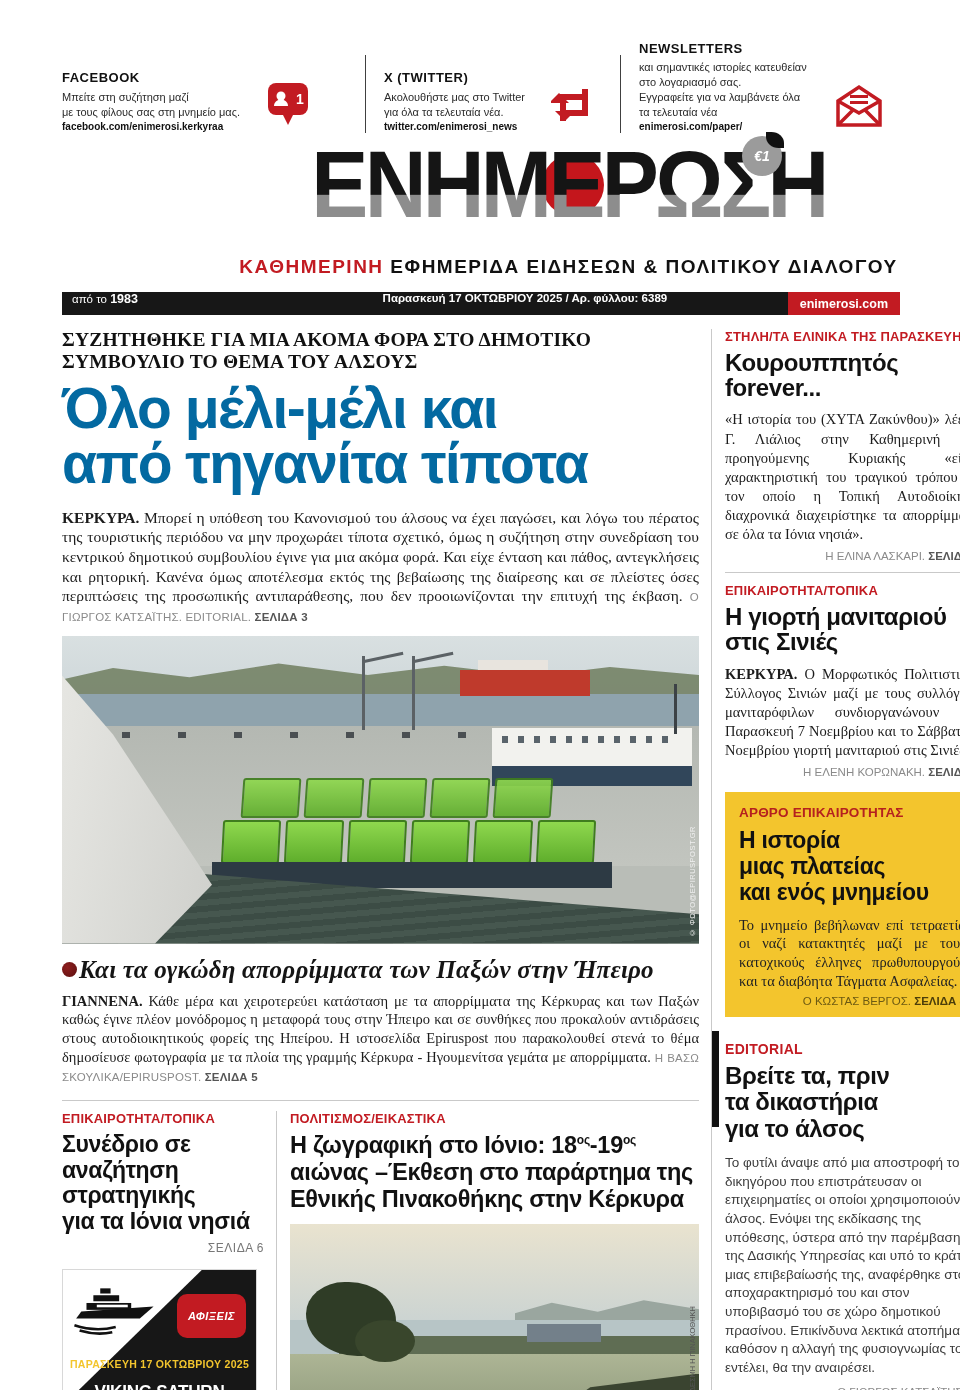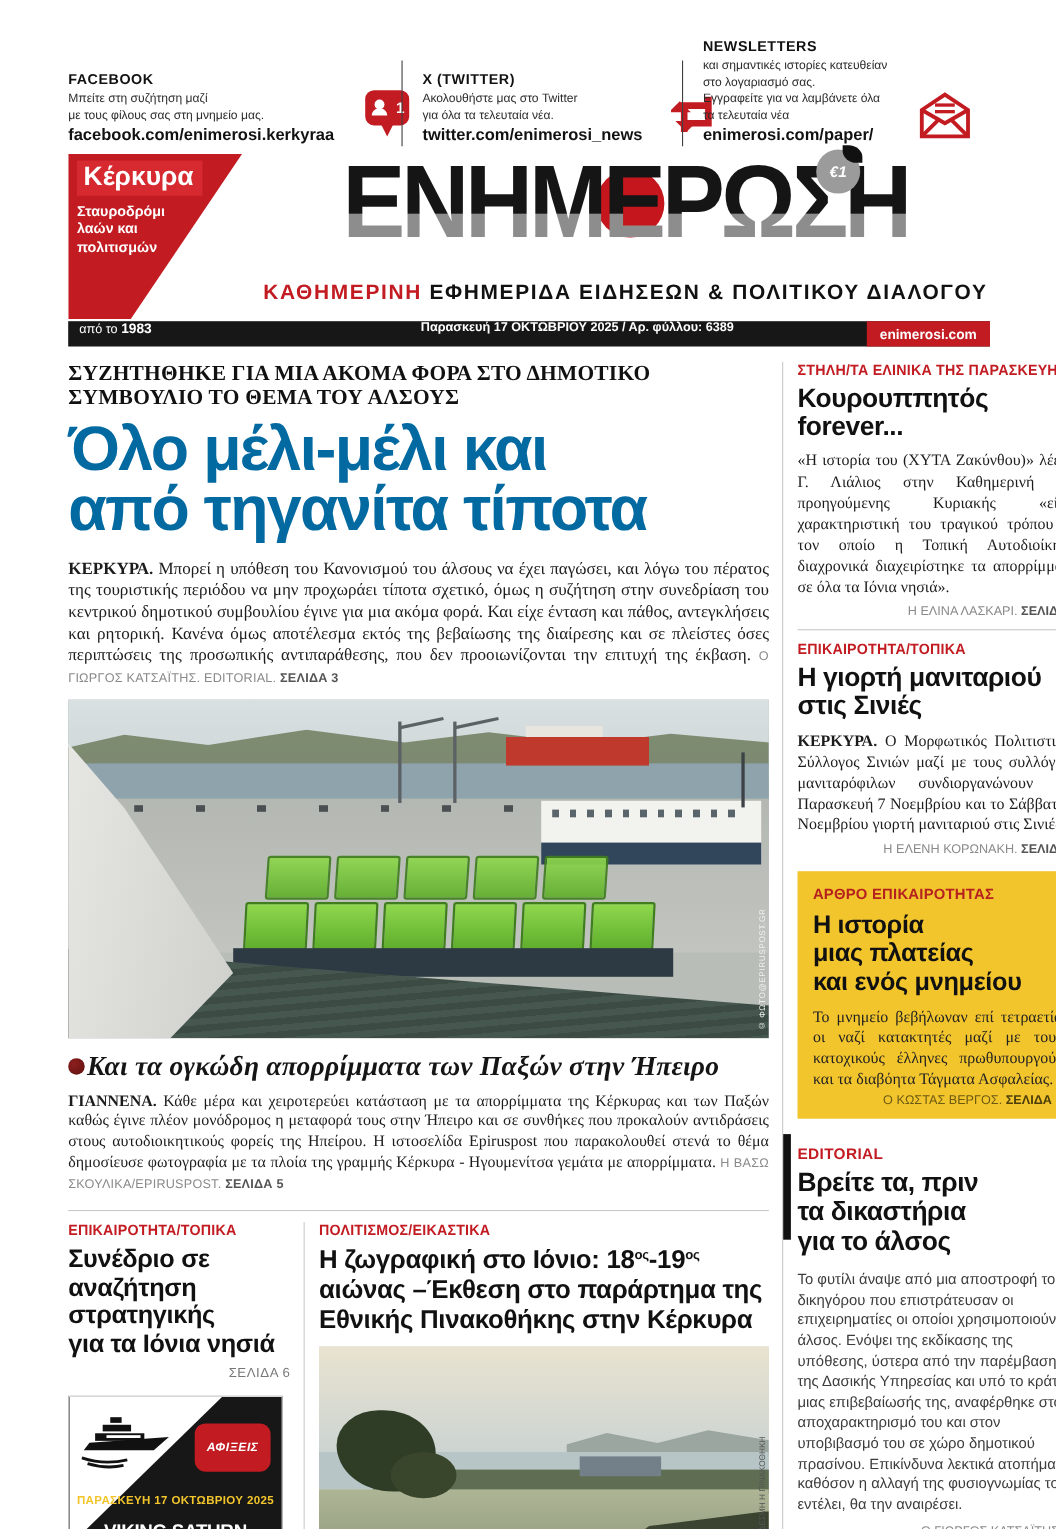--- a/index.html
+++ b/index.html
@@ -6,21 +6,21 @@
   html,body { background:#e9e9e9; }
   body { font-family:"Liberation Sans", sans-serif; }
   .page { position:relative; width:960px; height:1390px; background:#ffffff; margin:0 auto; overflow:hidden; color:#1a1a1a; }
 
   
   .social { position:absolute; top:55px; left:62px; right:60px; height:78px; display:flex; }
   .soc-col { display:flex; align-items:flex-end; gap:26px; padding-right:16px; }
   .soc-col + .soc-col { border-left:1px solid #404040; padding-left:18px; }
   .soc-text { font-size:11px; line-height:1.35; color:#2b2b2b; }
   .soc-title { font-size:13px; font-weight:bold; letter-spacing:.5px; margin-bottom:3px; color:#111; }
-  .soc-link { font-weight:bold; font-size:15px; color:#111; }
+  .soc-link { font-weight:bold; font-size:10px; color:#111; }
   .soc-icon { flex:0 0 auto; margin-top:8px; }
 
   
   .masthead { position:absolute; top:140px; left:62px; right:60px; height:150px; }
   .region-flag { position:absolute; left:0; top:0; width:158px; height:150px; background:#c21b22;
                  clip-path:polygon(0 0, 100% 0, 36% 100%, 0 100%); color:#fff; padding:6px 8px; }
   .region-name { display:inline-block; background:#d62a30; font-weight:bold; font-size:24px; padding:1px 8px 3px 6px; }
   .region-tag { margin-top:6px; font-weight:bold; font-size:13px; line-height:1.25; width:92px; }
   .logo-wrap { position:absolute; left:175px; right:0; top:0; height:118px; text-align:center; }
   .logo-dot { position:absolute; left:46%; top:14px; width:62px; height:62px; border-radius:50%; background:#c4161c; }
@@ -207,24 +207,20 @@
           <path d="M4 18 L25 30 L46 18" fill="none" stroke="#c21b22" stroke-width="3.5"></path>
           <path d="M4 42 L20 26 M46 42 L30 26" stroke="#c21b22" stroke-width="3.5"></path>
           <rect x="16" y="12" width="18" height="3" fill="#c21b22"></rect>
           <rect x="16" y="18" width="18" height="3" fill="#c21b22"></rect>
         </svg>
       </div>
     </div>
   </div>
 
   <div class="masthead">
-    <div class="region-flag">
-      <div class="region-name">Κέρκυρα</div>
-      <div class="region-tag">Σταυροδρόμι λαών και πολιτισμών</div>
-    </div>
     <div class="logo-wrap">
       <div class="logo-dot"></div>
       <div class="logo-text">ΕΝΗΜΕΡΩΣΗ</div>
       <div class="price-badge">€1</div>
     </div>
     <div class="masthead-sub">
       <span class="red">ΚΑΘΗΜΕΡΙΝΗ</span><span> ΕΦΗΜΕΡΙΔΑ ΕΙΔΗΣΕΩΝ &amp; ΠΟΛΙΤΙΚΟΥ ΔΙΑΛΟΓΟΥ</span>
     </div>
   </div>
 

